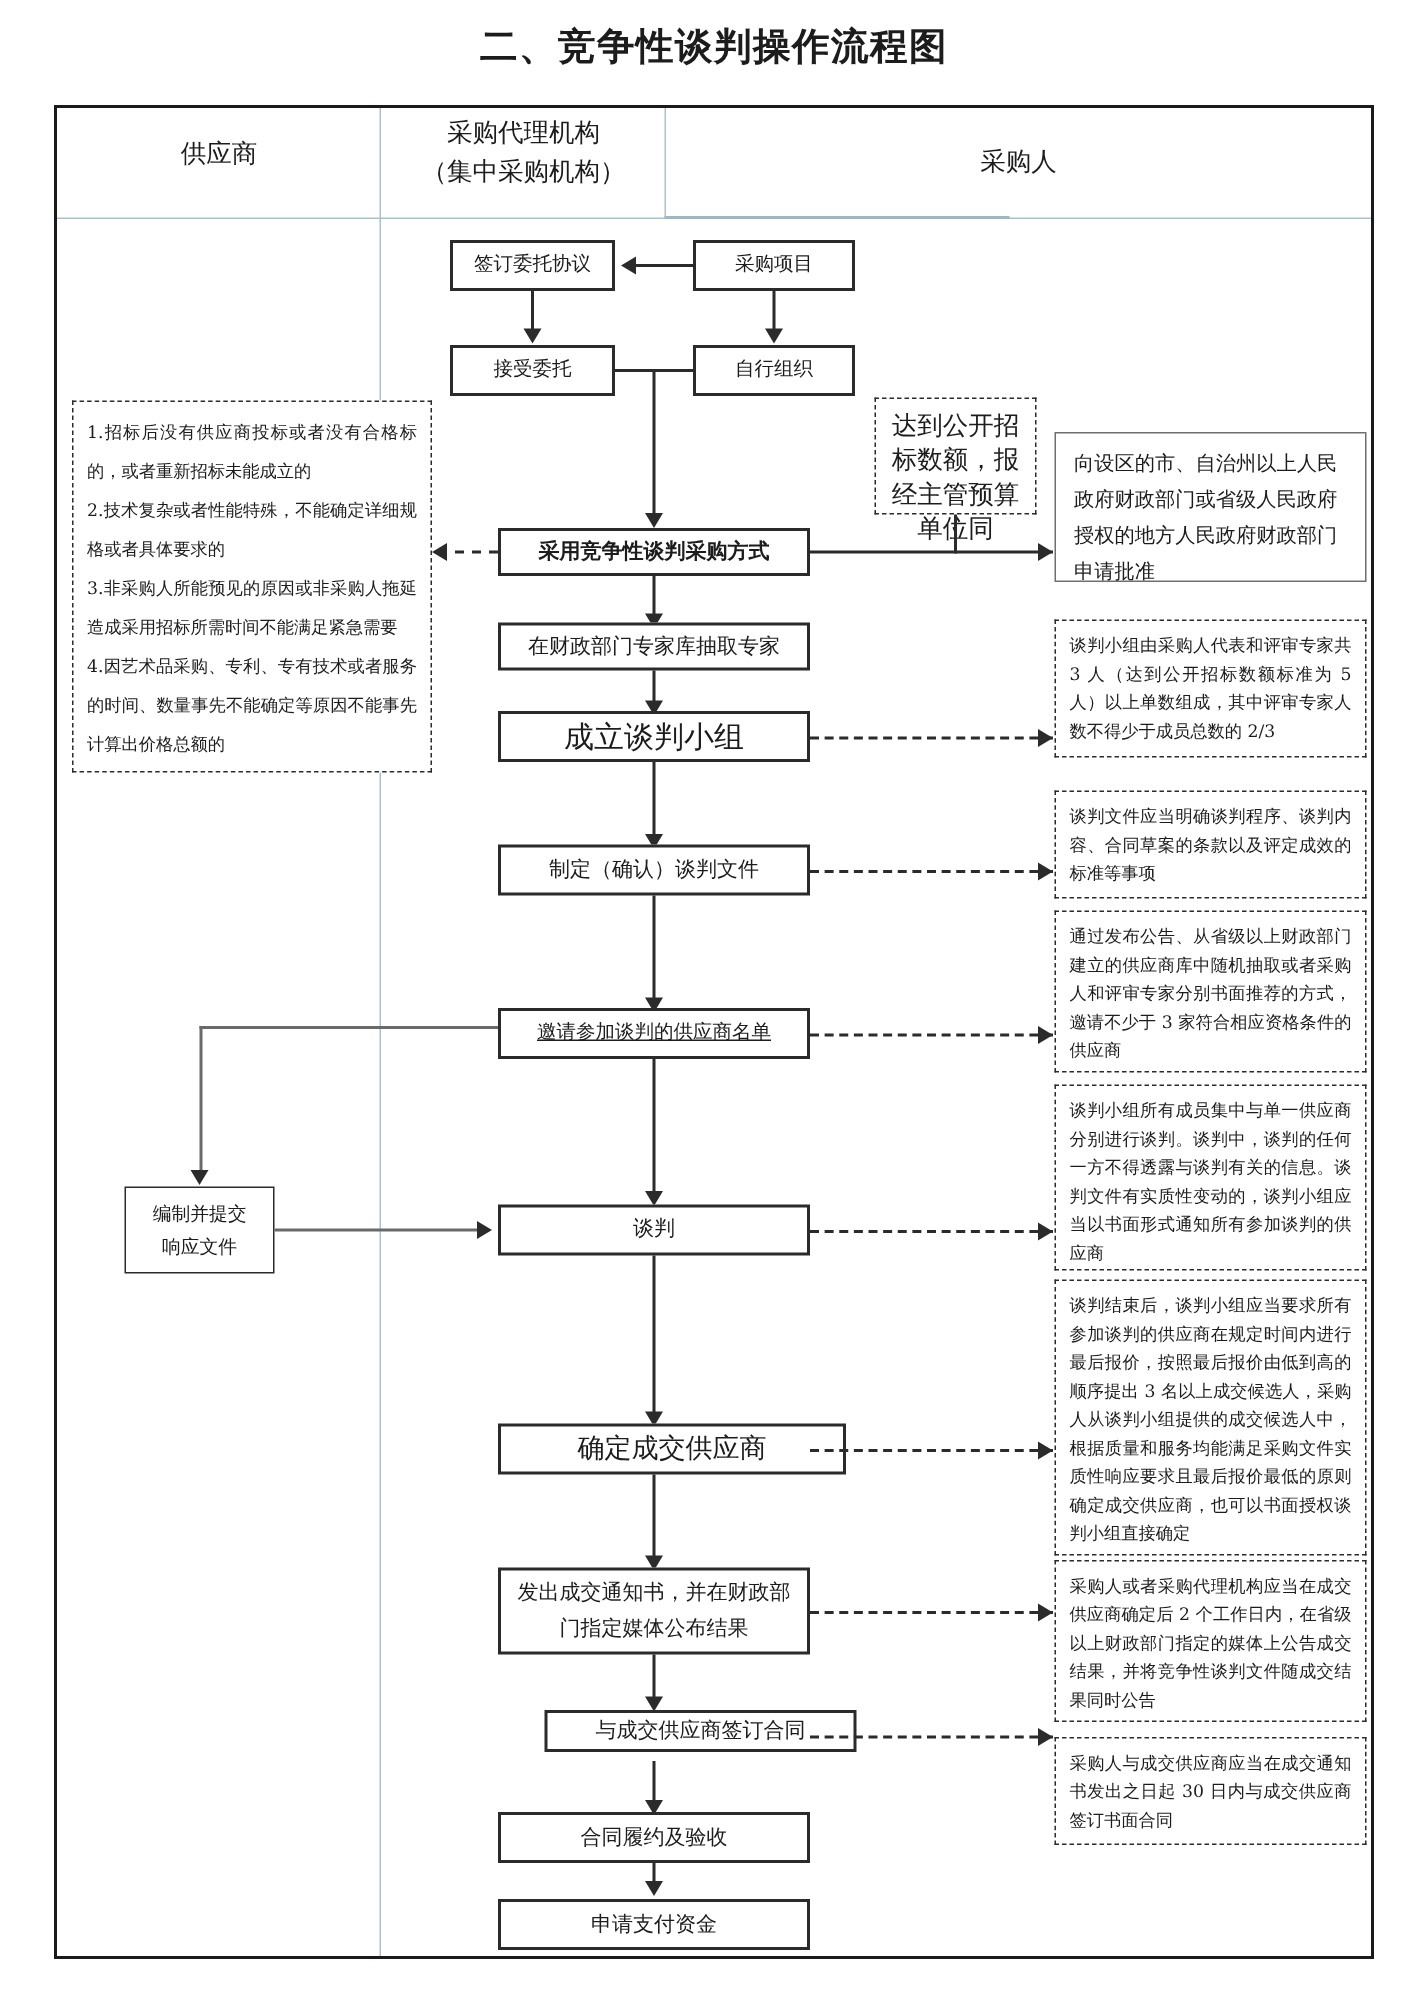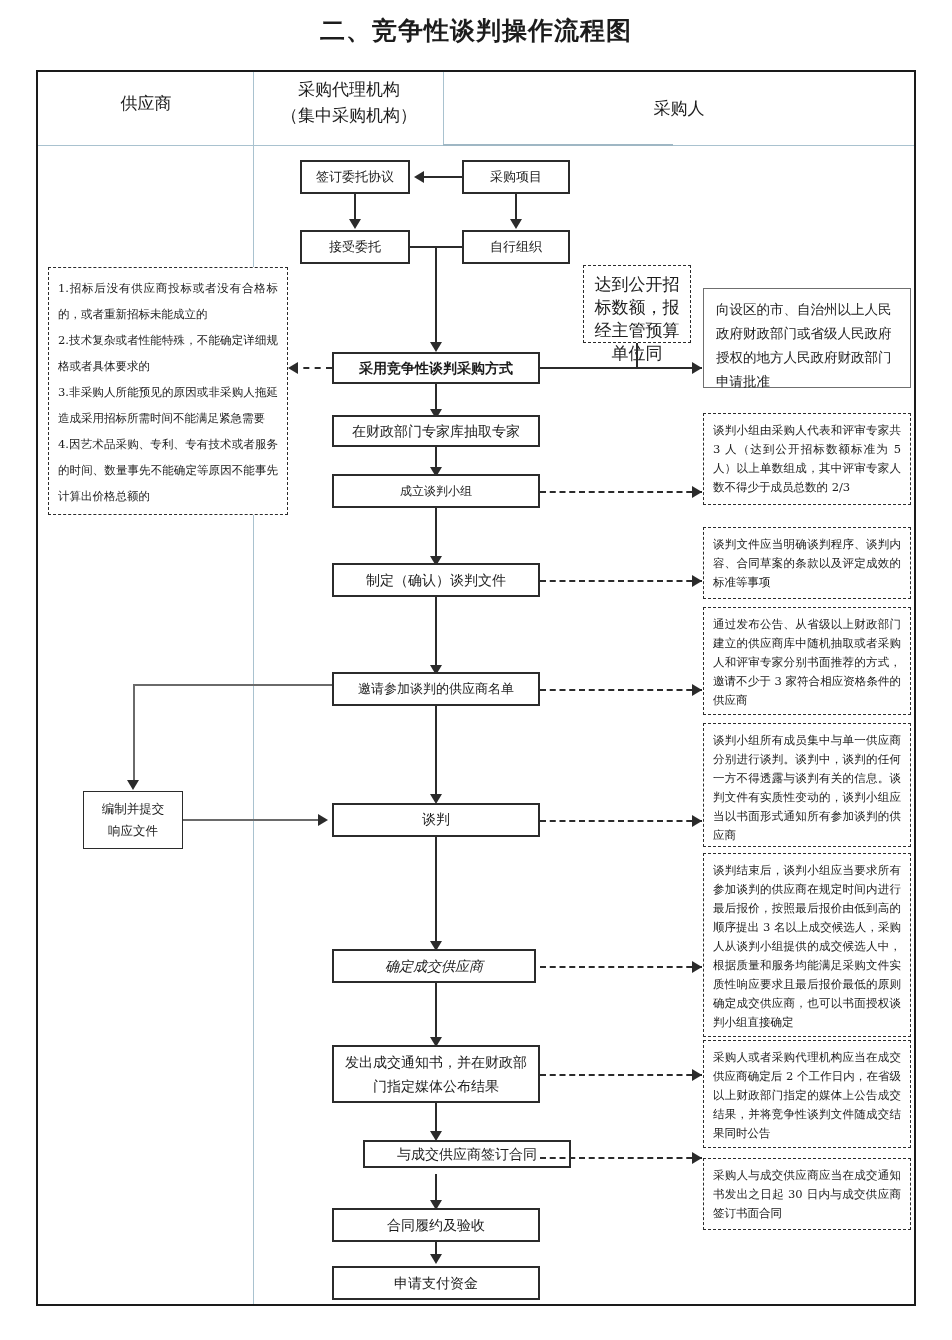--- a/index.html
+++ b/index.html
@@ -154,37 +154,37 @@
 <div class="arrow right" style="left:692px;top:362px;"></div>
 
 <div class="note-solid" style="left:703px;top:288px;width:208px;height:100px;">向设区的市、自治州以上人民政府财政部门或省级人民政府授权的地方人民政府财政部门申请批准</div>
 
 <div class="ln v" style="left:435px;top:384px;height:26px;"></div>
 <div class="arrow down" style="left:430px;top:409px;"></div>
 <div class="node" style="left:332px;top:415px;width:208px;height:32px;font-size:14px;">在财政部门专家库抽取专家</div>
 
 <div class="ln v" style="left:435px;top:447px;height:22px;"></div>
 <div class="arrow down" style="left:430px;top:467px;"></div>
-<div class="node" style="left:332px;top:474px;width:208px;height:34px;font-size:12px;">成立谈判小组</div>
+<div class="node" style="left:332px;top:474px;width:208px;height:34px;font-size:20px;">成立谈判小组</div>
 
 <div class="dln h" style="left:540px;top:491px;width:162px;"></div>
 <div class="arrow right" style="left:692px;top:486px;"></div>
 <div class="note" style="left:703px;top:413px;width:208px;height:92px;">谈判小组由采购人代表和评审专家共 3 人（达到公开招标数额标准为 5 人）以上单数组成，其中评审专家人数不得少于成员总数的 2/3</div>
 
 <div class="ln v" style="left:435px;top:508px;height:50px;"></div>
 <div class="arrow down" style="left:430px;top:556px;"></div>
 <div class="node" style="left:332px;top:563px;width:208px;height:34px;font-size:14px;">制定（确认）谈判文件</div>
 
 <div class="dln h" style="left:540px;top:580px;width:162px;"></div>
 <div class="arrow right" style="left:692px;top:575px;"></div>
 <div class="note" style="left:703px;top:527px;width:208px;height:72px;">谈判文件应当明确谈判程序、谈判内容、合同草案的条款以及评定成效的标准等事项</div>
 
 <div class="ln v" style="left:435px;top:597px;height:70px;"></div>
 <div class="arrow down" style="left:430px;top:665px;"></div>
-<div class="node" style="left:332px;top:672px;width:208px;height:34px;font-size:13px;">邀请参加谈判的供应商名单</div>
+<div class="node" style="left:332px;top:672px;width:208px;height:34px;font-size:13px;text-decoration:underline;">邀请参加谈判的供应商名单</div>
 
 <div class="dln h" style="left:540px;top:689px;width:162px;"></div>
 <div class="arrow right" style="left:692px;top:684px;"></div>
 <div class="note" style="left:703px;top:607px;width:208px;height:108px;">通过发布公告、从省级以上财政部门建立的供应商库中随机抽取或者采购人和评审专家分别书面推荐的方式，邀请不少于 3 家符合相应资格条件的供应商</div>
 
 <div class="ln h grey" style="left:133px;top:684px;width:199px;height:1.5px;"></div>
 <div class="ln v grey" style="left:133px;top:684px;height:98px;width:1.5px;"></div>
 <div class="arrow down" style="left:127px;top:780px;"></div>
 
 <div class="node thin" style="left:83px;top:791px;width:100px;height:58px;flex-direction:column;font-size:12.5px;line-height:22px;">
@@ -198,21 +198,21 @@
 
 <div class="ln h grey" style="left:183px;top:819px;width:137px;height:1.5px;"></div>
 <div class="arrow right" style="left:318px;top:814px;"></div>
 
 <div class="dln h" style="left:540px;top:820px;width:162px;"></div>
 <div class="arrow right" style="left:692px;top:815px;"></div>
 <div class="note" style="left:703px;top:723px;width:208px;height:124px;">谈判小组所有成员集中与单一供应商分别进行谈判。谈判中，谈判的任何一方不得透露与谈判有关的信息。谈判文件有实质性变动的，谈判小组应当以书面形式通知所有参加谈判的供应商</div>
 
 <div class="ln v" style="left:435px;top:837px;height:106px;"></div>
 <div class="arrow down" style="left:430px;top:941px;"></div>
-<div class="node" style="left:332px;top:949px;width:204px;height:34px;font-size:14px;font-style:italic;">确定成交供应商</div>
+<div class="node" style="left:332px;top:949px;width:232px;height:34px;font-size:18px;">确定成交供应商</div>
 
 <div class="dln h" style="left:540px;top:966px;width:162px;"></div>
 <div class="arrow right" style="left:692px;top:961px;"></div>
 <div class="note" style="left:703px;top:853px;width:208px;height:184px;">谈判结束后，谈判小组应当要求所有参加谈判的供应商在规定时间内进行最后报价，按照最后报价由低到高的顺序提出 3 名以上成交候选人，采购人从谈判小组提供的成交候选人中，根据质量和服务均能满足采购文件实质性响应要求且最后报价最低的原则确定成交供应商，也可以书面授权谈判小组直接确定</div>
 
 <div class="ln v" style="left:435px;top:983px;height:56px;"></div>
 <div class="arrow down" style="left:430px;top:1037px;"></div>
 <div class="node" style="left:332px;top:1045px;width:208px;height:58px;flex-direction:column;font-size:14px;line-height:24px;">
   <div>发出成交通知书，并在财政部</div>
   <div>门指定媒体公布结果</div>

